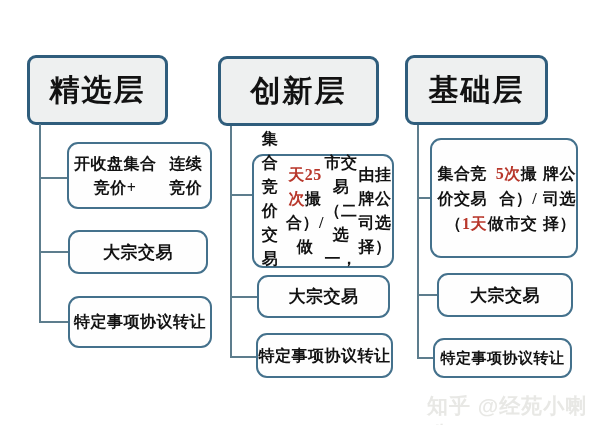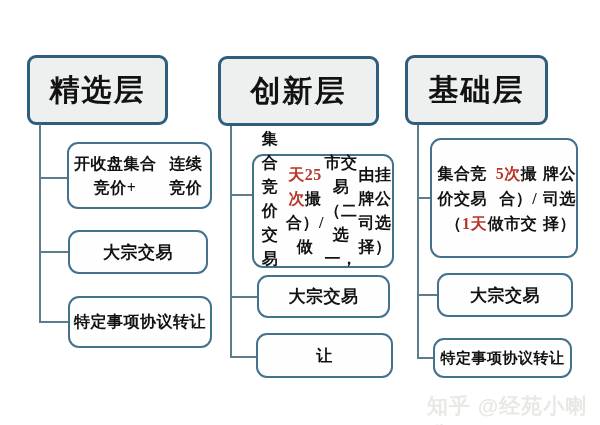--- a/index.html
+++ b/index.html
@@ -97,20 +97,21 @@
   <div class="child b21">
       <div><span>集合竞价交易（</span><span class="red">1</span></div>
       <div><span class="red">天25次</span><span>撮合）/做</span></div>
       <div><span>市交易（二选一，</span></div>
       <div><span>由挂牌公司选择）</span></div>
     </div>
   <div class="child b22">
       <div><span>大宗交易</span></div>
     </div>
   <div class="child b23">
+      <div><span>特定事项协议转</span></div>
       <div><span>让</span></div>
     </div>
 
   <div class="child b31">
       <div><span>集合竞价交易（</span><span class="red">1天</span></div>
       <div><span class="red">5次</span><span>撮合）/做市交</span></div>
       <div><span>牌公司选择）</span></div>
     </div>
   <div class="child b32">
       <div><span>大宗交易</span></div>

